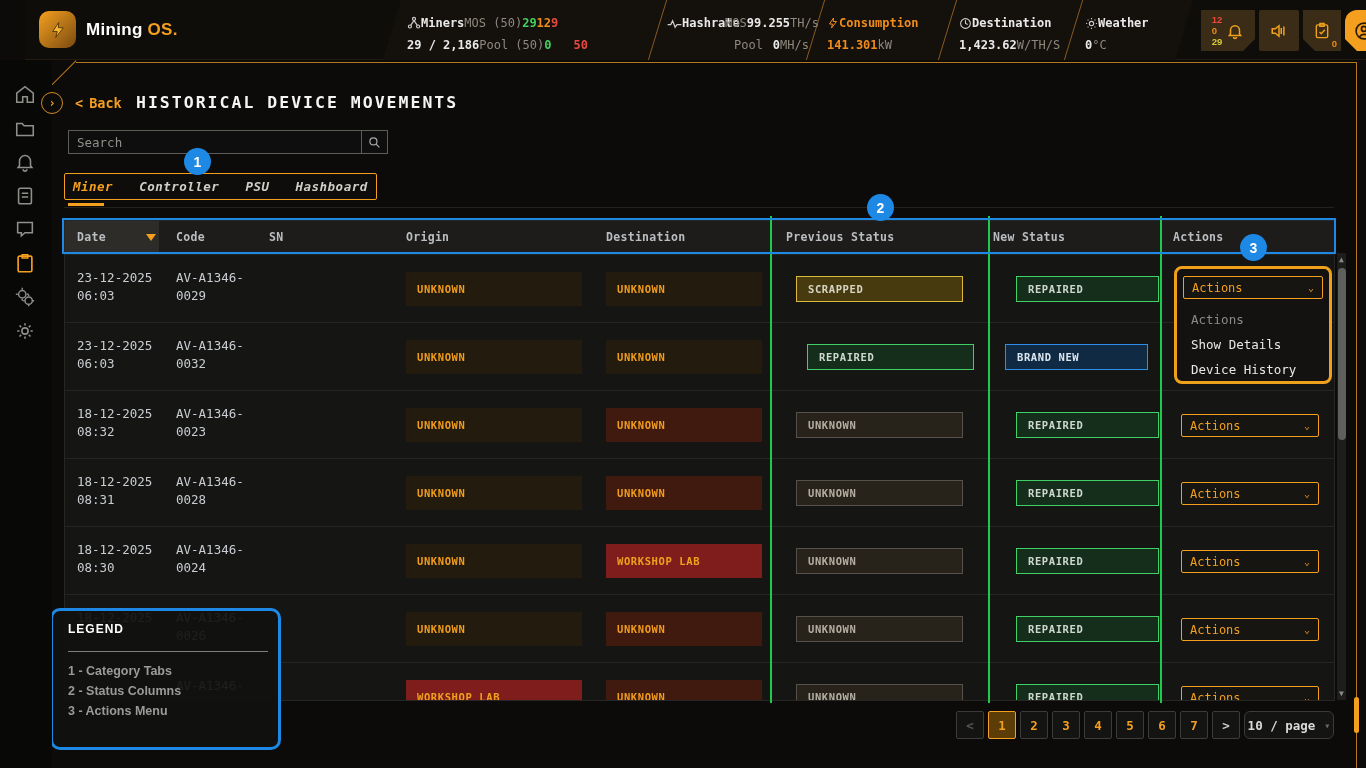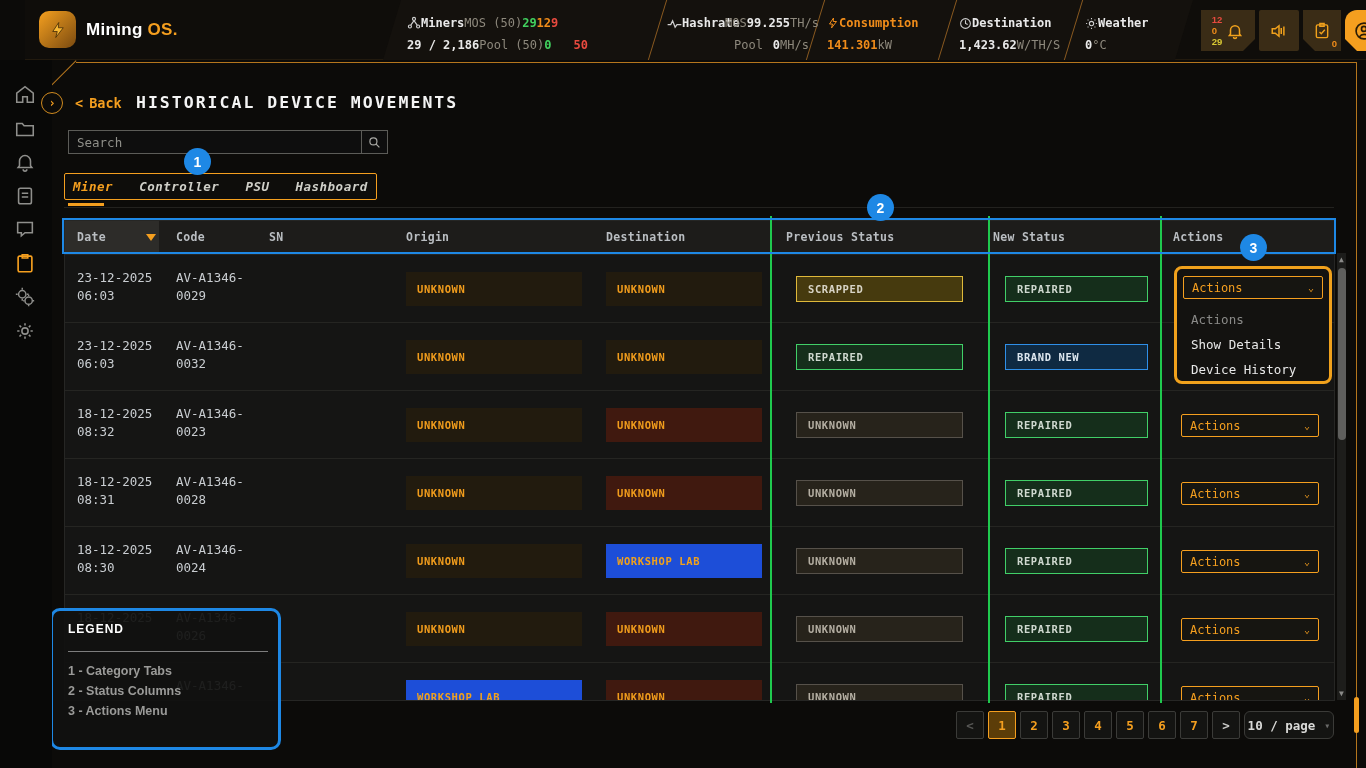--- a/index.html
+++ b/index.html
@@ -82,23 +82,23 @@
   .c-date { left:12px; top:14px; }
   .c-code { left:111px; top:14px; }
   .badge { position:absolute; display:flex; align-items:center; padding-left:11px;
     font-size:10.5px; font-weight:bold; letter-spacing:.6px; }
   .p-origin { left:341px; top:17px; width:176px; height:34px; }
   .p-dest   { left:541px; top:17px; width:156px; height:34px; }
   .p-prev   { left:731px; top:21px; width:167px; height:26px; }
   .p-next   { left:940px; top:21px; width:143px; height:26px; }
   .b-plain  { background:#221b0e; color:#f09c1c; }
   .b-maroon { background:#40190f; color:#f09c1c; }
-  .b-olive  { background:#1d4ed8; color:#f0a11c; }
+  .b-olive  { background:#7f1d1d; color:#f0a11c; }
   .s-scrapped { background:#463a0e; border:1.5px solid #dfb93a; color:#d8d4c6; }
-  .s-repaired { background:#152e1b; border:1.5px solid #41cf68; color:#cfd8cf; }
+  .s-repaired { background:#152e1b; border:1.5px solid #41cf68; color:#cfd8cf;margin-left:11px; }
   .s-brandnew { background:#0f2a42; border:1.5px solid #2f8fe8; color:#dce6ee; }
   .s-unknown  { background:#27231b; border:1.5px solid #56514a; color:#b4aea2; }
   .actions-select { position:absolute; left:1116px; top:23px; width:138px; height:23px;
     border:1px solid #f59f1f; border-radius:2px; background:#161511; color:#f59f1f;
     font-size:12px; display:flex; align-items:center; padding:0 8px; cursor:pointer; justify-content:space-between; }
   
   .green-line { position:absolute; top:216px; width:2px; height:487px; background:#1fc94e; z-index:8; }
   
   #header-outline { position:absolute; left:62px; top:218px; width:1274px; height:36px;
     border:2px solid #1e88e5; z-index:9; pointer-events:none; }

